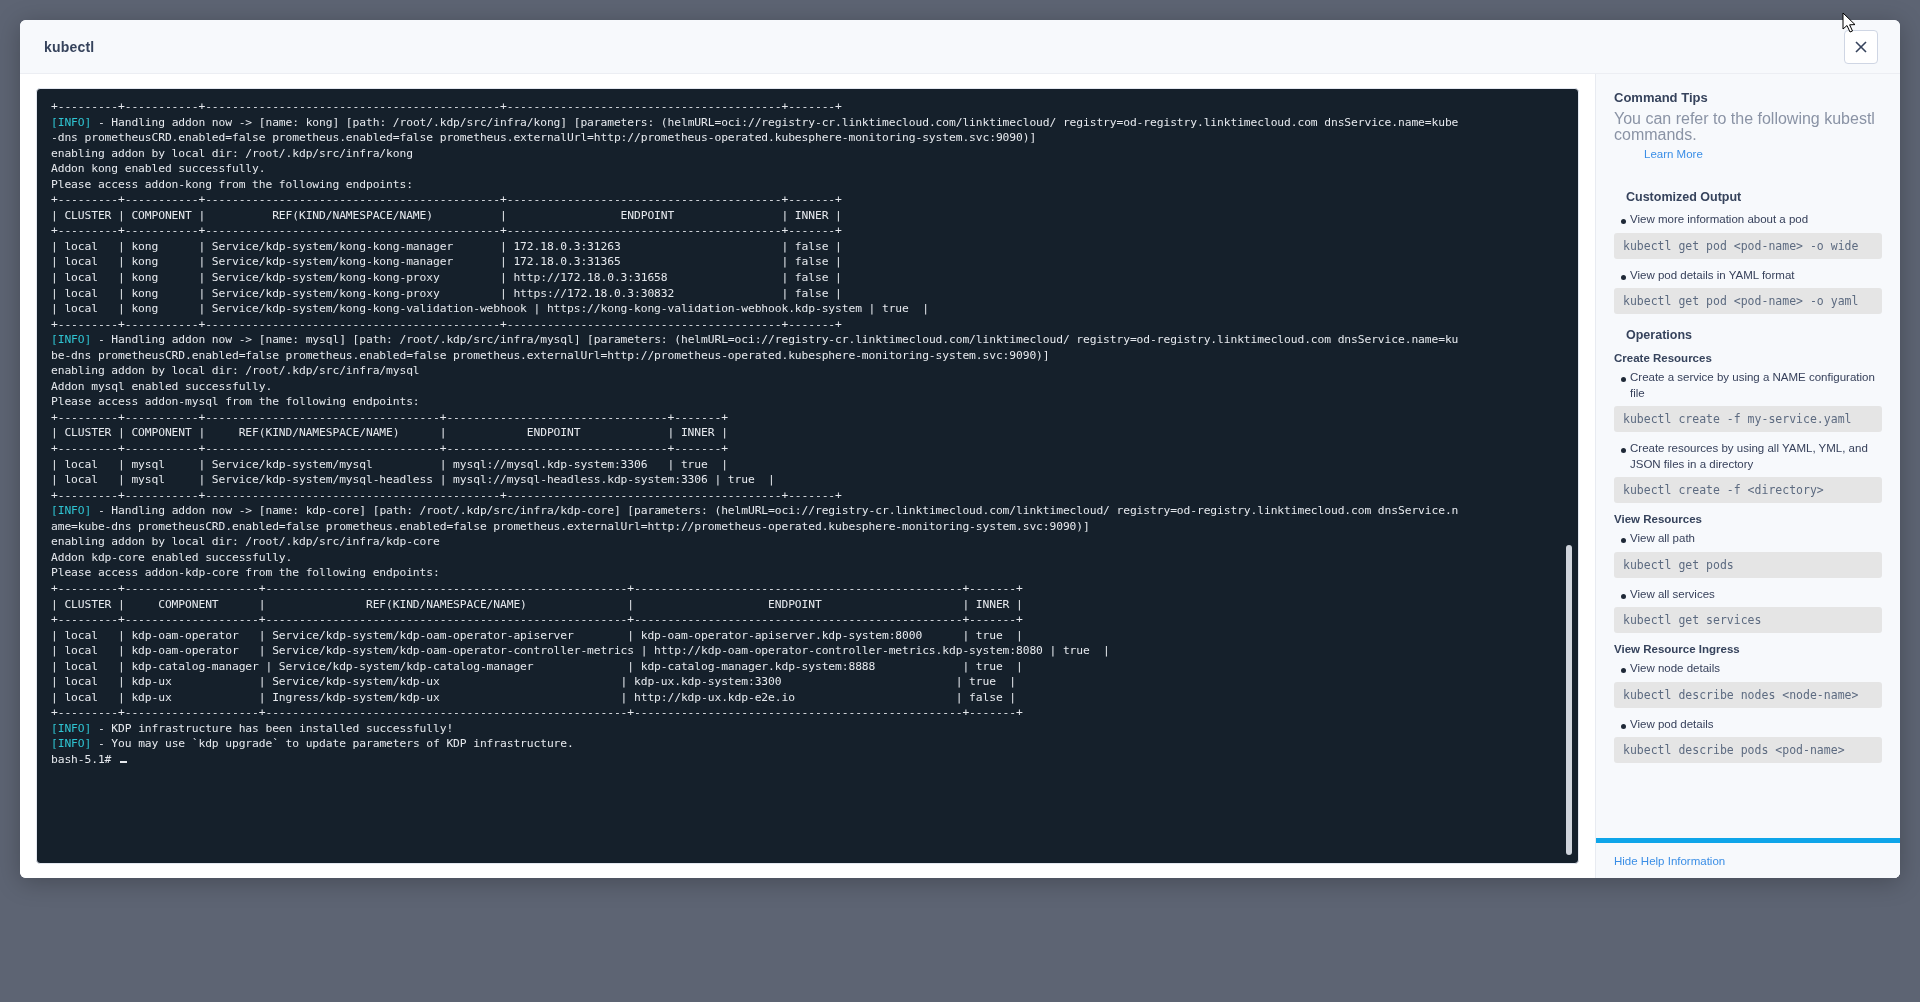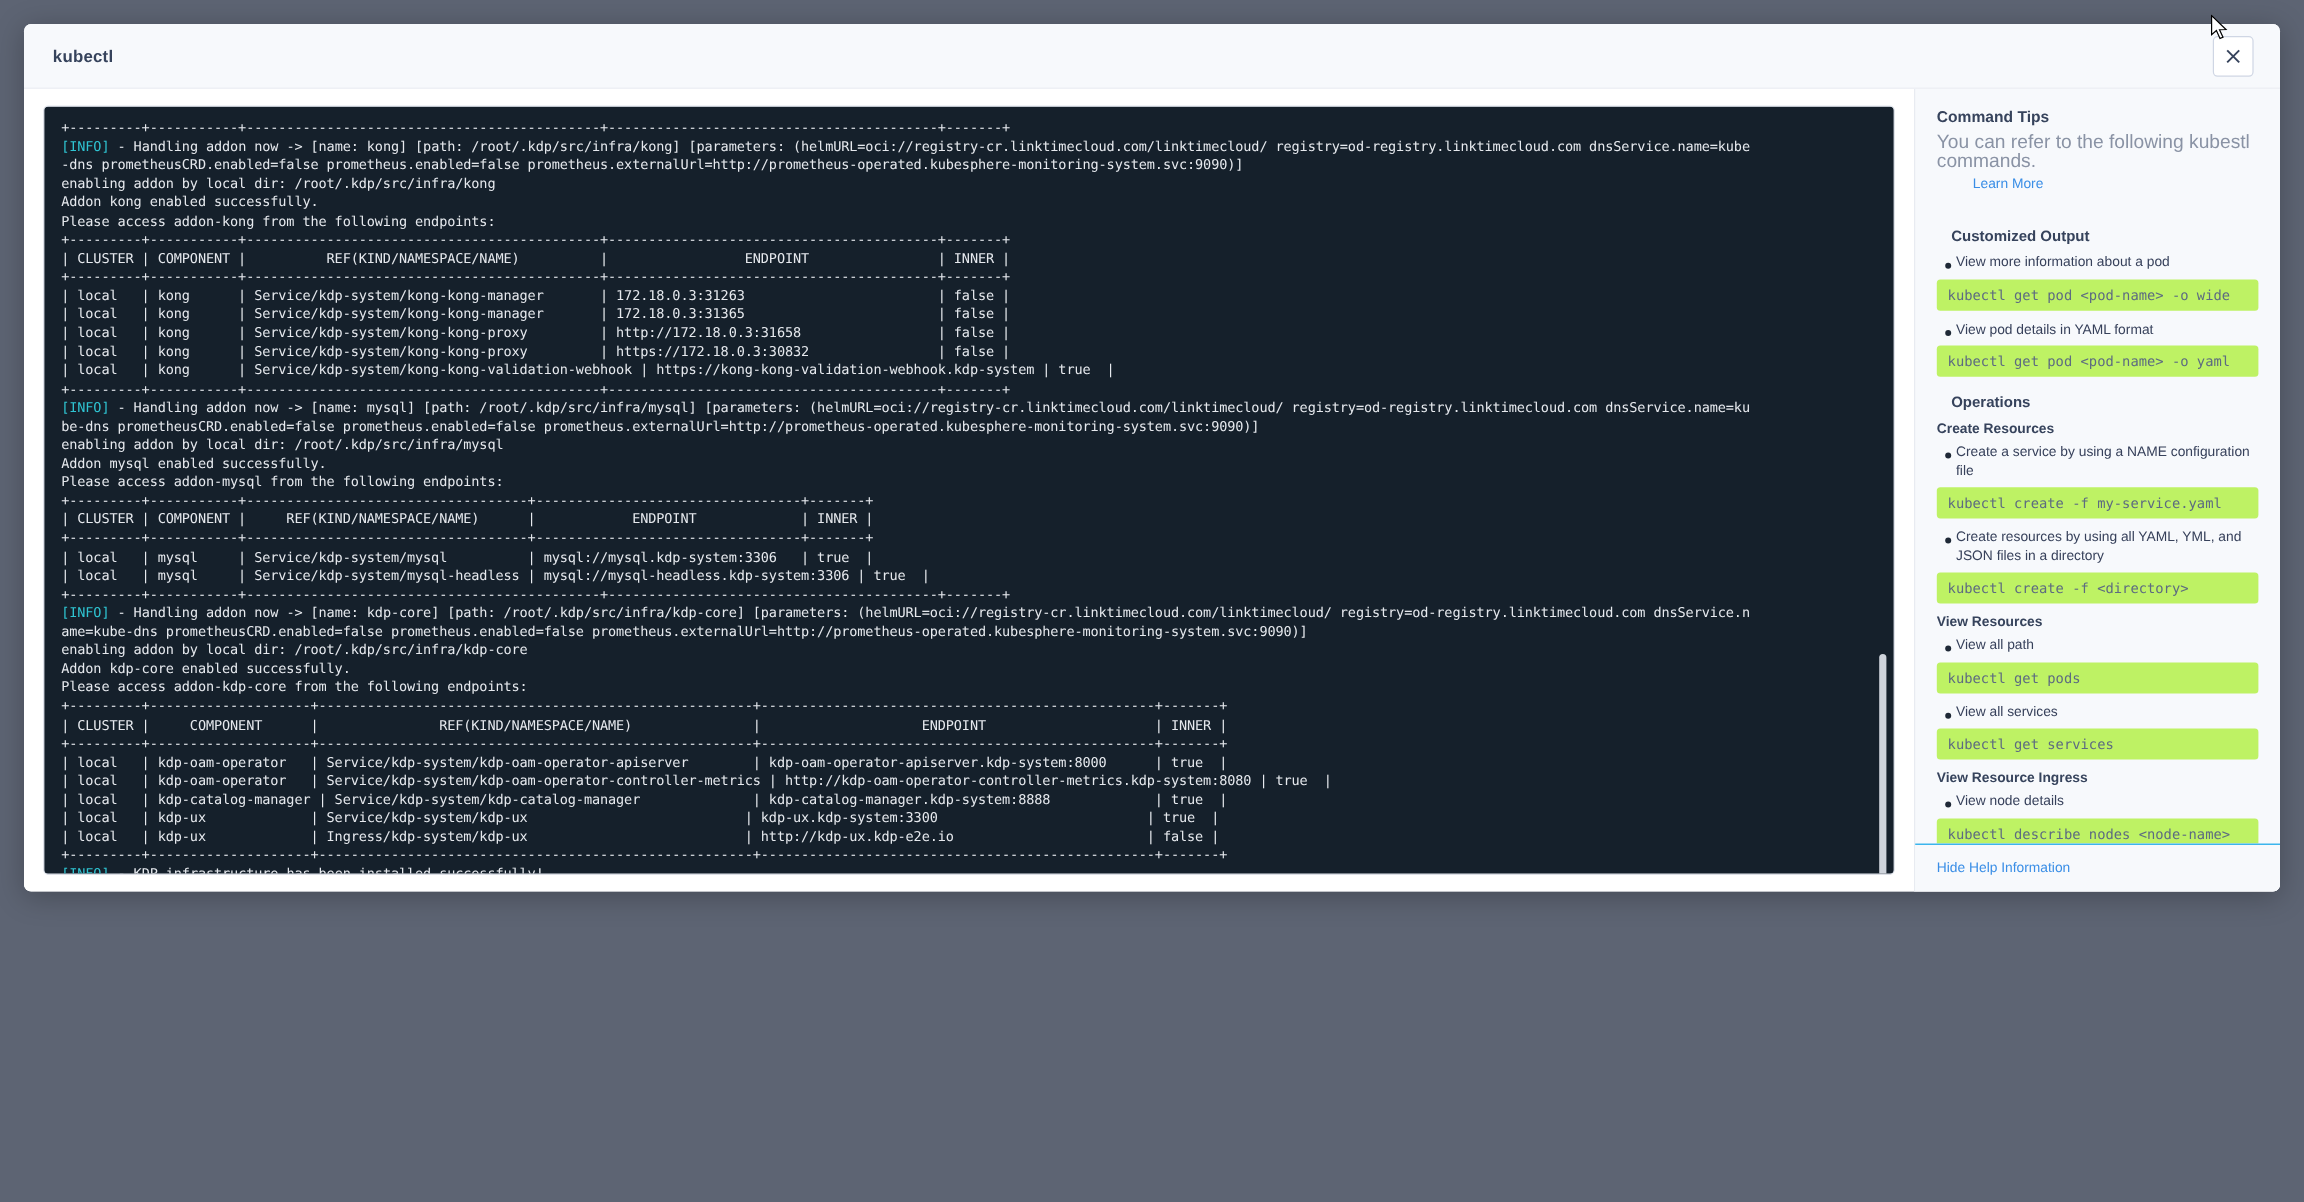--- a/index.html
+++ b/index.html
@@ -6,21 +6,21 @@
   html, body {
     margin: 0; padding: 0;
     width: 1920px; height: 1002px;
     background: #5d6473;
     font-family: "Liberation Sans", sans-serif;
     overflow: hidden;
   }
   .modal {
     position: absolute;
     left: 20px; top: 20px;
-    width: 1880px; height: 723px;
+    width: 1880px; height: 858px;
     background: #ffffff;
     border-radius: 6px;
     box-shadow: 0 4px 24px rgba(0,0,0,.25);
     overflow: hidden;
     display: flex;
     flex-direction: column;
   }
   .modal-header {
     height: 54px;
     flex: 0 0 54px;
@@ -171,33 +171,33 @@
     border-radius: 50%;
     background: #1f2937;
     margin-top: 7px;
   }
   .tip-text {
     font-size: 11.5px;
     color: #37415b;
     line-height: 15.5px;
   }
   .cmd {
-    background: #bef264;
+    background: #e5e5e5;
     border-radius: 3px;
     font-family: "DejaVu Sans Mono", "Liberation Mono", monospace;
     font-size: 11.5px;
     color: #5d6b81;
     padding: 6px 9px;
     margin: 0 0 9px 0;
     white-space: nowrap;
     overflow: hidden;
   }
   .help-footer {
     flex: 0 0 40px;
-    border-top: 1px solid #0ea5e9;
+    border-top: 5px solid #0ea5e9;
     display: flex;
     align-items: center;
     padding: 0 18px;
     background: #f7f9fc;
   }
   .help-footer span {
     font-size: 11.5px;
     color: #3a8ee6;
     cursor: pointer;
   }

